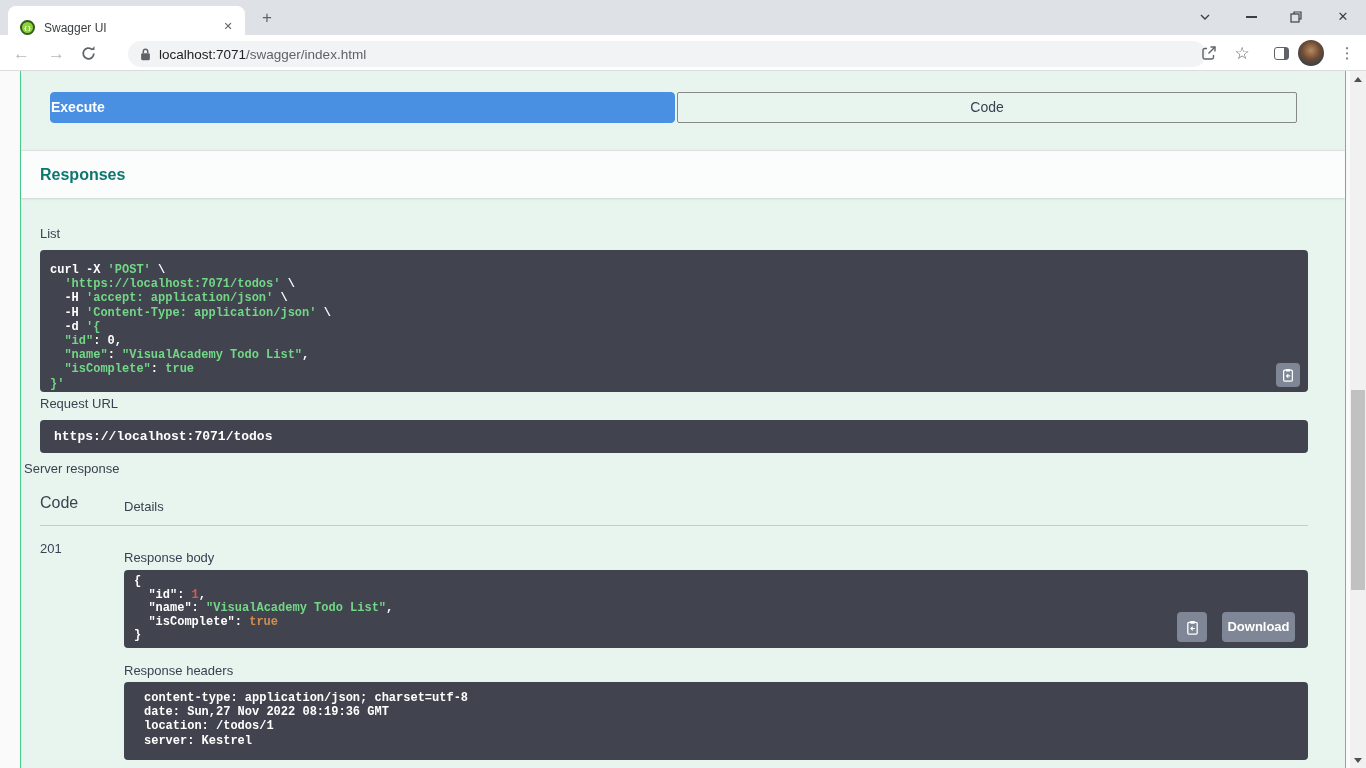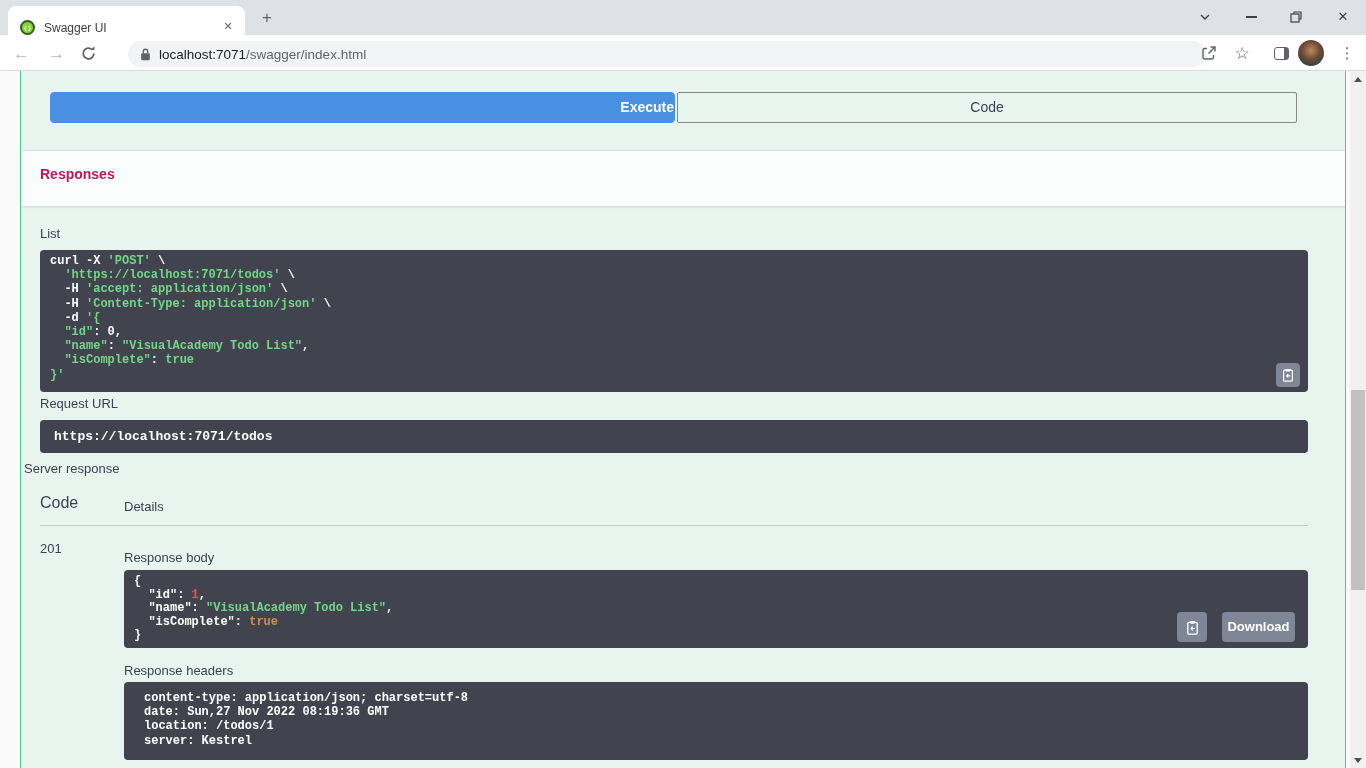--- a/index.html
+++ b/index.html
@@ -32,36 +32,36 @@
     background:radial-gradient(circle at 50% 40%, #b98a63 0%, #6d4a33 45%, #33414b 78%); }
   .sidepanel { width:15px; height:13px; border:1.7px solid #5f6368; border-radius:3px; position:relative; }
   .sidepanel::after { content:""; position:absolute; right:0; top:0; width:4px; height:100%; background:#5f6368; }
 
   
   .page { position:relative; width:1366px; height:697px; background:#fafafa; overflow:hidden; }
   .opblock { position:absolute; left:20px; top:0; width:1326px; height:697px; background:#e8f5ef;
     border-left:1px solid #49cc90; border-right:1px solid #49cc90; }
 
   .btn-execute { left:50px; top:21px; width:625px; height:31px; background:#4990e2; border:1px solid #4990e2;
-    border-radius:4px; color:#ffffff; font-size:14px; font-weight:700; text-align:right; line-height:29px; }
+    border-radius:4px; color:#ffffff; font-size:14px; font-weight:700; text-align:left; line-height:29px; }
   .btn-clear { left:677px; top:21px; width:620px; height:31px; background:transparent; border:1px solid #888888;
     border-radius:2px; color:#3b4151; font-size:14px; text-align:center; line-height:29px; }
 
-  .responses-band { left:21px; top:79px; width:1324px; height:56px; background:rgba(255,255,255,.8);
+  .responses-band { left:21px; top:79px; width:1324px; height:48px; background:rgba(255,255,255,.8);
     border-top:1px solid rgba(59,65,81,.15); box-shadow:0 1px 2px rgba(0,0,0,.12);
-    line-height:47px; padding-left:19px; font-size:14px; font-weight:700; color:#be185d; }
+    line-height:47px; padding-left:19px; font-size:16px; font-weight:700; color:#0f766e; }
 
   .lbl { color:#3b4151; font-size:13px; }
 
   .codeblock { background:#41444e; border-radius:4px; color:#fff;
     font:600 12px/14.2px "Liberation Mono", monospace; white-space:pre; }
   .code-line { white-space:pre; }
   .tk-w { color:#ffffff; } .tk-g { color:#73d787; } .tk-n { color:#e0564b; } .tk-b { color:#cf8e4e; }
 
-  .curl-block { left:40px; top:179px; width:1268px; height:142px; padding:4px 10px; }
+  .curl-block { left:40px; top:179px; width:1268px; height:142px; padding:13px 10px; }
   .copy-btn { position:absolute; border-radius:4px; background:#7f8696; display:flex; align-items:center; justify-content:center; }
   .curl-copy { right:8px; bottom:5px; width:24px; height:24px; }
 
   .requrl-label { left:40px; top:325px; }
   .requrl-block { left:40px; top:349px; width:1268px; height:33px; line-height:33px; padding-left:14px;
     font-size:13px; }
   .srvresp-label { left:24px; top:390px; }
 
   .code-header { left:40px; top:423px; font-size:16px; color:#3b4151; }
   .details-header { left:124px; top:428px; }

